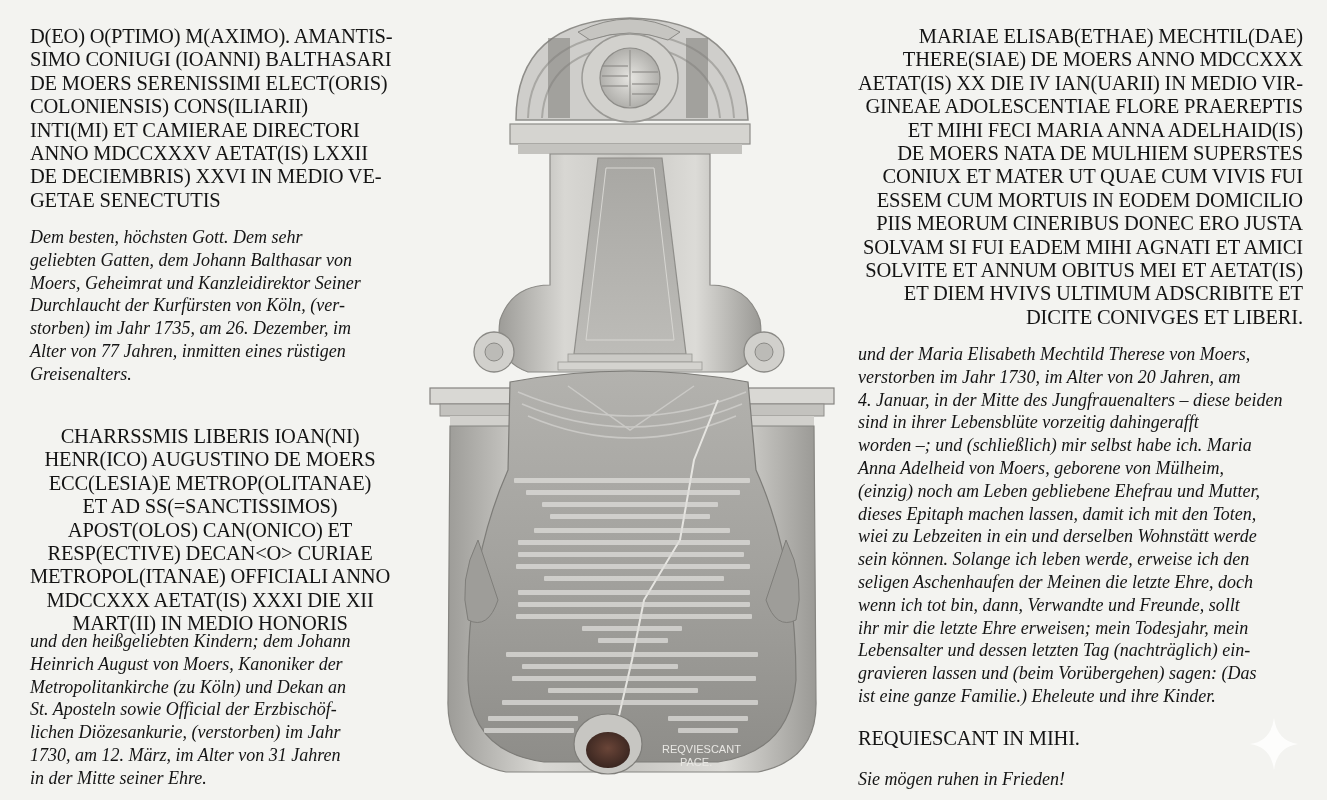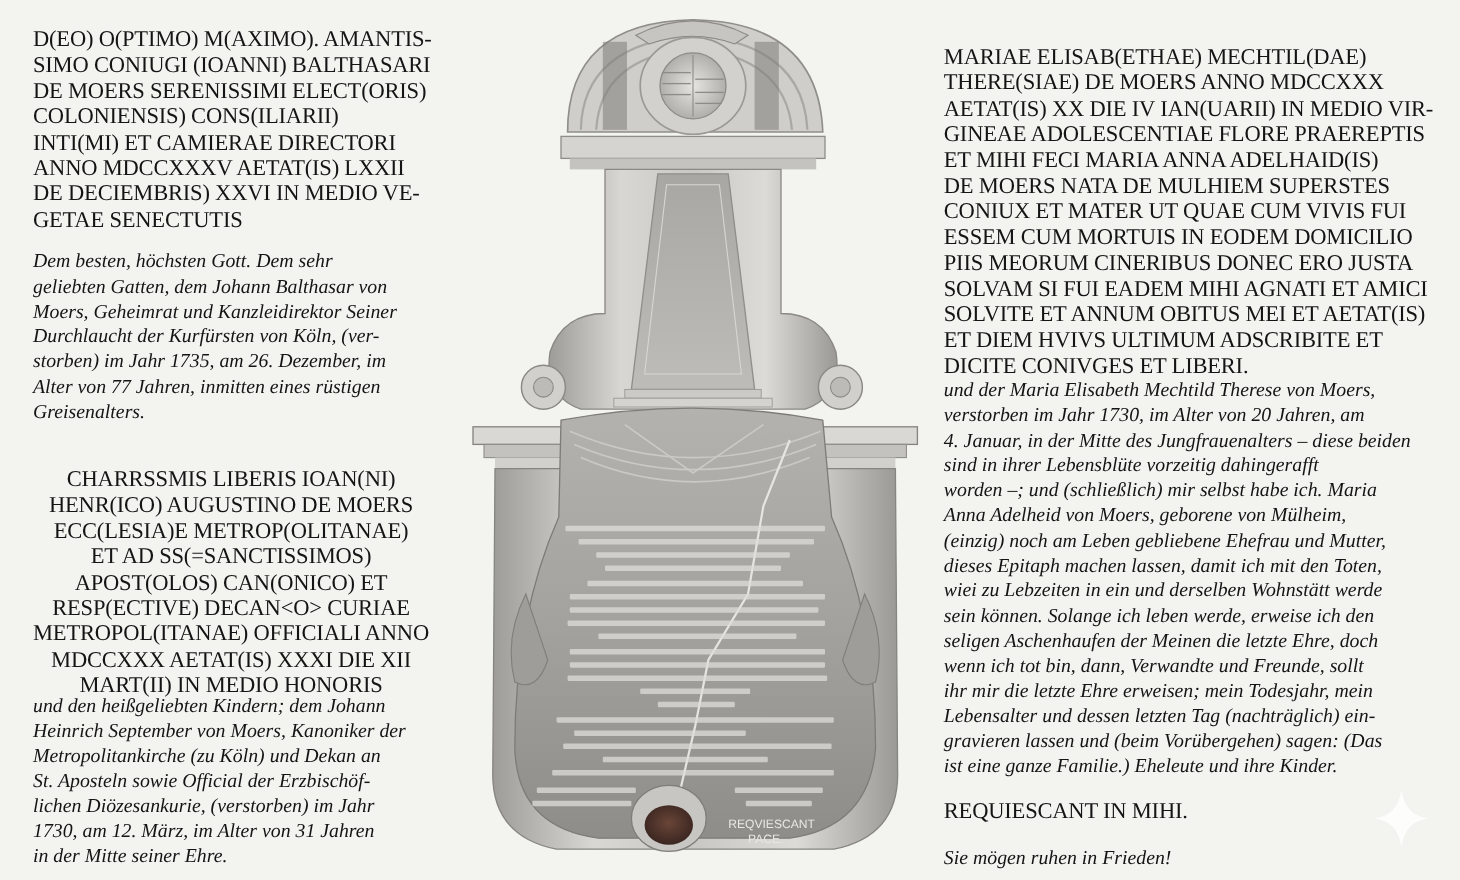--- a/index.html
+++ b/index.html
@@ -79,21 +79,21 @@
   <p class="latin block" style="top:425px;text-align:center;">CHARRSSMIS LIBERIS IOAN(NI)
 HENR(ICO) AUGUSTINO DE MOERS
 ECC(LESIA)E METROP(OLITANAE)
 ET AD SS(=SANCTISSIMOS)
 APOST(OLOS) CAN(ONICO) ET
 RESP(ECTIVE) DECAN&lt;O&gt; CURIAE
 METROPOL(ITANAE) OFFICIALI ANNO
 MDCCXXX AETAT(IS) XXXI DIE XII
 MART(II) IN MEDIO HONORIS</p>
   <p class="german block" style="top:630px;">und den heißgeliebten Kindern; dem Johann
-Heinrich September von Moers, Kanoniker der
+Heinrich August von Moers, Kanoniker der
 Metropolitankirche (zu Köln) und Dekan an
 St. Aposteln sowie Official der Erzbischöf-
 lichen Diözesankurie, (verstorben) im Jahr
 1730, am 12. März, im Alter von 31 Jahren
 in der Mitte seiner Ehre.</p>
 </div>
 
 <div class="epitaph">
   <svg width="430" height="800" viewBox="0 0 430 800" xmlns="http://www.w3.org/2000/svg">
     <defs>
@@ -211,21 +211,21 @@
     </g>
     <text x="244" y="753" font-family="Liberation Sans, sans-serif" font-size="11" fill="#e8e7e3">REQVIESCANT</text>
     <text x="262" y="766" font-family="Liberation Sans, sans-serif" font-size="11" fill="#e8e7e3">PACE.</text>
 
     <ellipse cx="190" cy="744" rx="34" ry="30" fill="#c7c6c2" stroke="#7f7e7a" stroke-width="1.2"></ellipse>
     <ellipse cx="190" cy="750" rx="22" ry="18" fill="url(#bronze)"></ellipse>
   </svg>
 </div>
 
 <div class="col col-right">
-  <p class="latin block" style="top:41px;">MARIAE ELISAB(ETHAE) MECHTIL(DAE)
+  <p class="latin block" style="top:25px;text-align:right;">MARIAE ELISAB(ETHAE) MECHTIL(DAE)
 THERE(SIAE) DE MOERS ANNO MDCCXXX
 AETAT(IS) XX DIE IV IAN(UARII) IN MEDIO VIR-
 GINEAE ADOLESCENTIAE FLORE PRAEREPTIS
 ET MIHI FECI MARIA ANNA ADELHAID(IS)
 DE MOERS NATA DE MULHIEM SUPERSTES
 CONIUX ET MATER UT QUAE CUM VIVIS FUI
 ESSEM CUM MORTUIS IN EODEM DOMICILIO
 PIIS MEORUM CINERIBUS DONEC ERO JUSTA
 SOLVAM SI FUI EADEM MIHI AGNATI ET AMICI
 SOLVITE ET ANNUM OBITUS MEI ET AETAT(IS)

